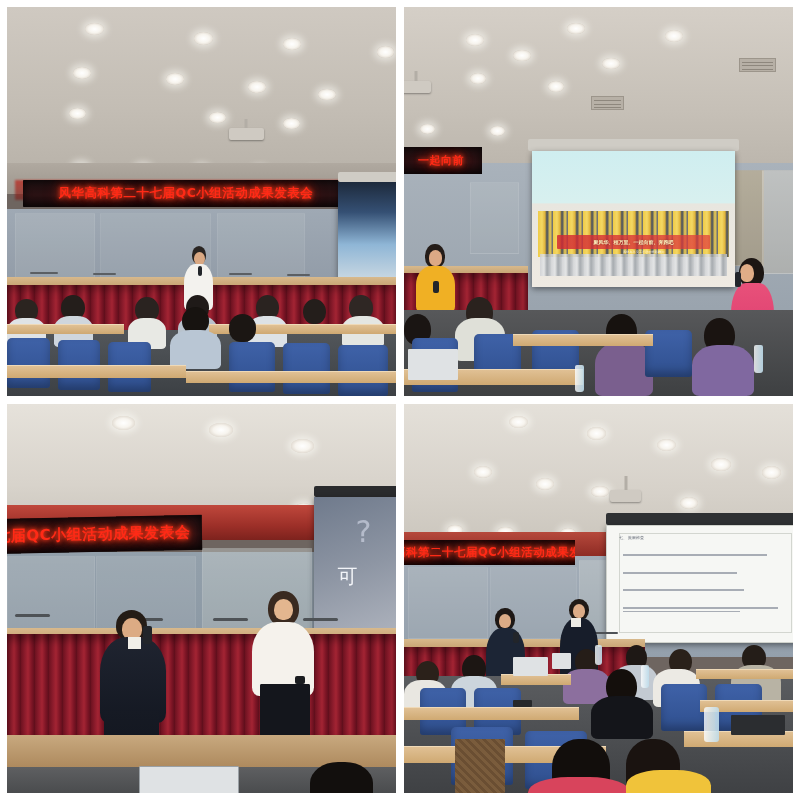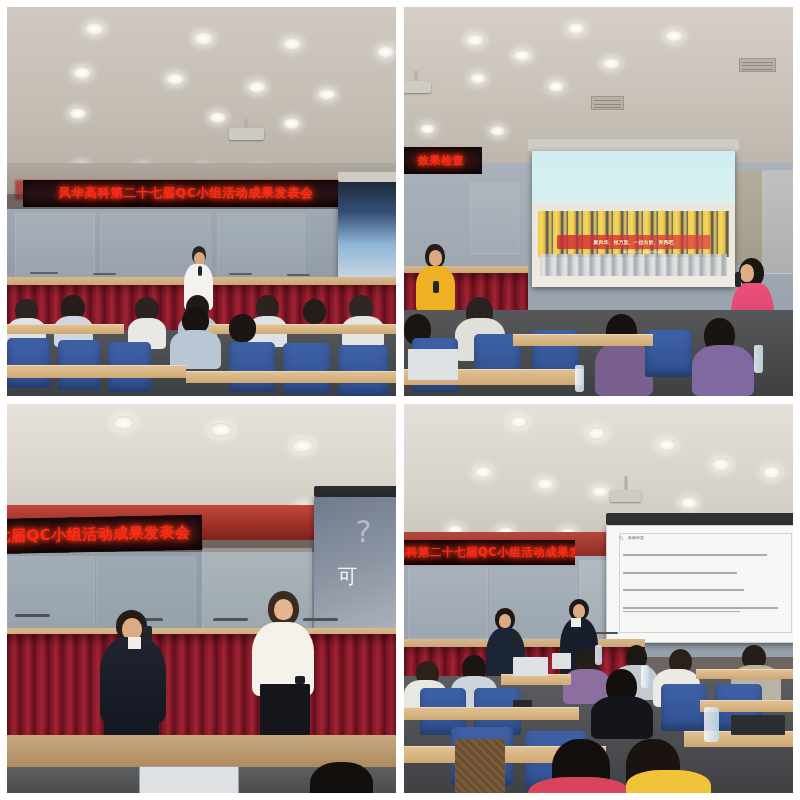--- a/index.html
+++ b/index.html
@@ -256,21 +256,21 @@
     <div class="projector" style="left:-1%;top:19%;width:8%;height:3%;">
       <div class="arm" style="top:-10px;height:10px;"></div>
     </div>
 
     <div class="stage-wall"></div>
     <div class="panel" style="left:17%;top:45%;width:12%;height:18%;opacity:.4;"></div>
     <div class="panel" style="left:84%;top:42%;width:8%;height:24%;opacity:.45;background:linear-gradient(180deg,#c4a977,#a98e5f);"></div>
     <div class="panel" style="left:92%;top:42%;width:8%;height:26%;opacity:.5;background:linear-gradient(180deg,#d6d2c8,#bdb8ad);"></div>
 
     <div class="banner">
-      <span class="banner-text">效果检查</span>
+      <span class="banner-text">一起向前</span>
     </div>
 
     <div class="screen-case" style="left:32%;top:34%;width:54%;height:3%;"></div>
     <div class="screen">
       <div class="slide-photo"></div>
       <div class="crowd"></div>
       <div class="crowd-legs"></div>
       <div class="slide-band">
         <span>聚风华、程万里、一起向前、奔跑吧</span>
       </div>

